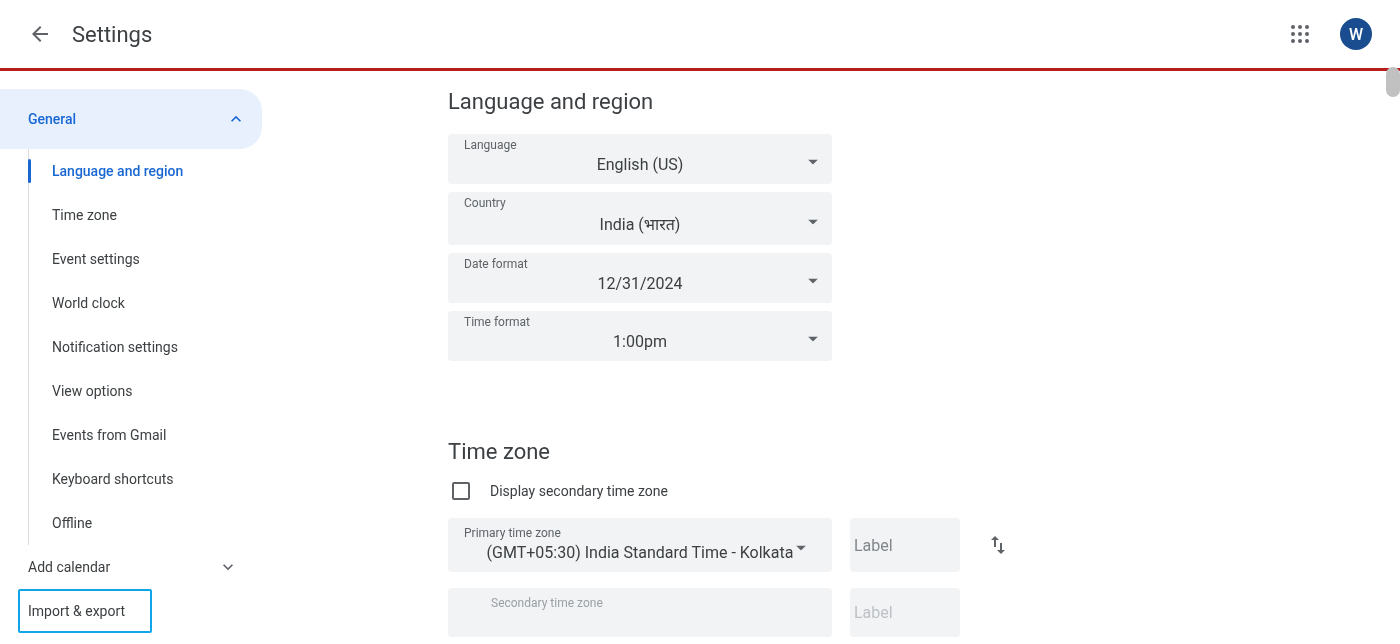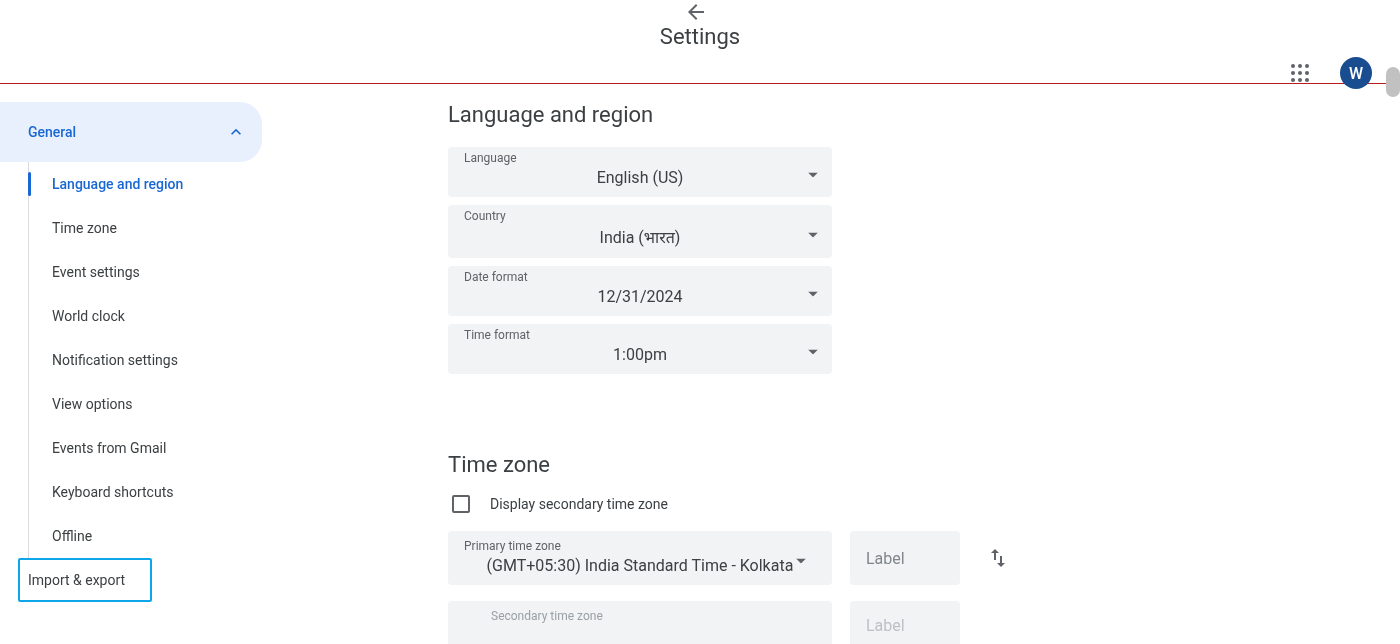--- a/index.html
+++ b/index.html
@@ -12,26 +12,25 @@
     body {
       background: #fff;
       color: #3c4043;
       width: 1400px;
       height: 644px;
       overflow: hidden;
       position: relative;
     }
     
     .header {
-      height: 84px;
+      height: 71px;
       display: flex;
       align-items: center;
       padding: 0 16px;
-      border-bottom: 1px solid #b91c1c;
-      flex-direction: column;
+      border-bottom: 3px solid #b91c1c;
     }
     
     .back-btn {
       width: 48px;
       height: 48px;
       display: flex;
       align-items: center;
       justify-content: center;
       border-radius: 50%;
       cursor: pointer;
@@ -257,21 +256,21 @@
       position: relative;
       cursor: pointer;
     }
     
     .label-field {
       width: 110px;
       background: #f1f3f4;
       border-radius: 4px;
       display: flex;
       align-items: center;
-      padding: 0 16px;
+      padding: 0 4px;
       font-size: 16px;
       color: #80868b;
       cursor: text;
     }
     
     .label-field.disabled {
       color: #bdc1c6;
     }
     
     .swap-icon {
@@ -330,20 +329,26 @@
     <div class="nav-sub-items">
       <div class="nav-sub-item active">Language and region</div>
       <div class="nav-sub-item">Time zone</div>
       <div class="nav-sub-item">Event settings</div>
       <div class="nav-sub-item">World clock</div>
       <div class="nav-sub-item">Notification settings</div>
       <div class="nav-sub-item">View options</div>
       <div class="nav-sub-item">Events from Gmail</div>
       <div class="nav-sub-item">Keyboard shortcuts</div>
       <div class="nav-sub-item">Offline</div>
+    </div>
+    <div class="nav-item">
+      <span>Add calendar</span>
+      <svg width="20" height="20" viewBox="0 0 24 24" fill="#5f6368">
+          <path d="M7.41 8.59L12 13.17l4.59-4.58L18 10l-6 6-6-6z"></path>
+        </svg>
     </div>
     <div class="nav-item highlight">
       <span>Import &amp; export</span>
     </div>
   </div>
 
   <div class="main">
     <div class="section-title">Language and region</div>
 
     <div class="select-field">

